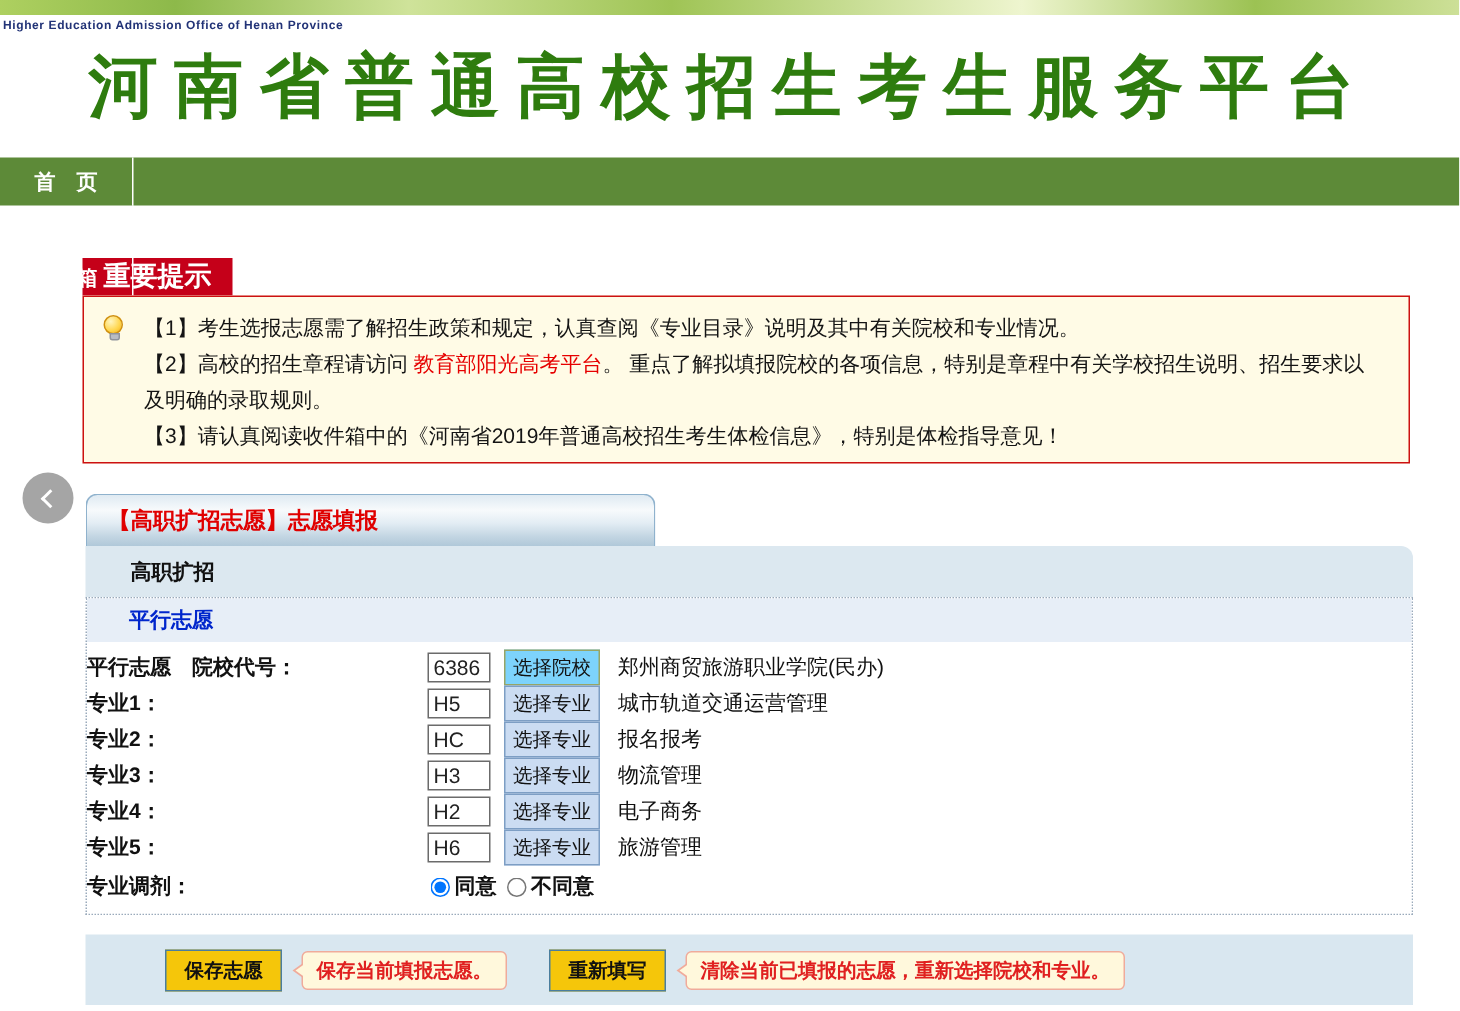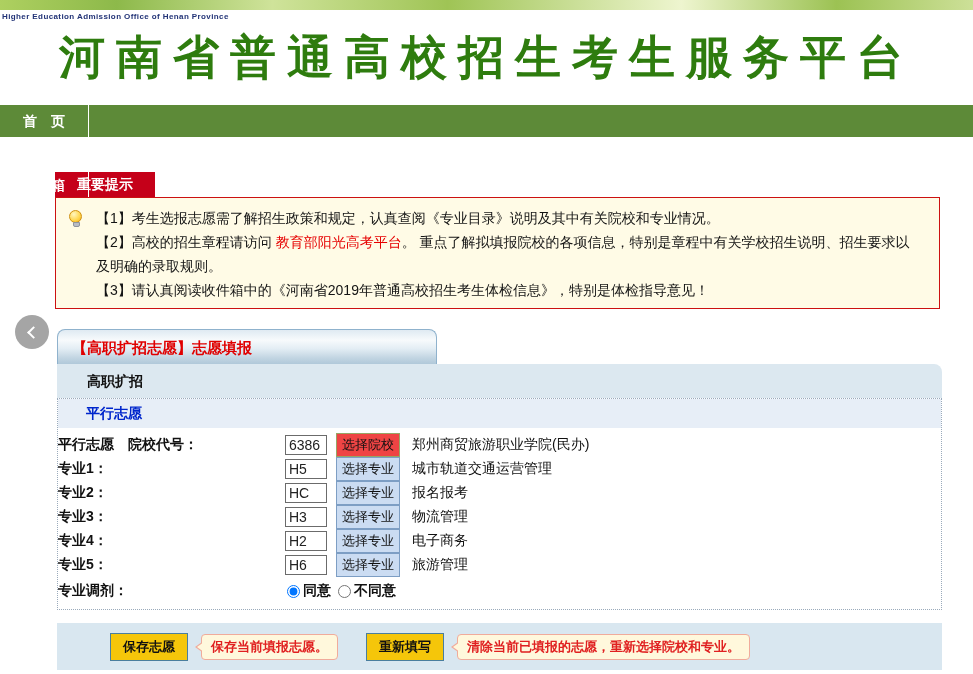--- a/index.html
+++ b/index.html
@@ -14,21 +14,21 @@
   .masthead { height:95px; display:flex; align-items:center; justify-content:center; background:#fff; }
   .masthead h1 { margin:0; font-size:46px; color:#2e7c0e; font-weight:bold; letter-spacing:11px; white-space:nowrap; }
 
   
   .navbar { height:32px; background:#5d8a38; display:flex;flex-direction:column; }
   .nav-item { width:89px; border-right:1px solid #fff; color:#fff; font-size:14px; font-weight:bold;
               text-align:center; line-height:32px; cursor:pointer; white-space:nowrap; }
 
   
   .notice-wrap { margin:35px 0 0 55px; width:885px; }
-  .notice-tab { width:100px; height:25px; background:#c50019; color:#fff; font-size:14px; font-weight:bold;
+  .notice-tab { width:100px; height:25px; background:#c50019; color:#fff; font-size:18px; font-weight:bold;
                 text-align:center; line-height:25px; }
   .notice-box { border:1px solid #cc1111; background:#fffbe6; position:relative; padding:8px 16px 6px 40px; }
   .notice-line { font-size:14px; font-weight:normal; color:#141414; line-height:24px; }
   .notice-link { color:#e60000; text-decoration:none; cursor:pointer; }
   .bulb { position:absolute; left:13px; top:12px; width:14px; height:19px; }
   .bulb-top { display:block; width:13px; height:13px; border-radius:50%;
               background:radial-gradient(circle at 35% 30%, #fff6c0, #ffd54a 60%, #f0a818);
               border:1px solid #d09010; }
   .bulb-base { display:block; width:7px; height:5px; margin:-1px auto 0; background:#b9bcc4;
                border:1px solid #8f939c; border-radius:0 0 2px 2px; }
@@ -47,21 +47,21 @@
   .sub-panel { border:1px dotted #9aaabb; background:#fff; }
   .sub-header { background:#e7eef7; height:29px; line-height:29px; padding-left:28px;
                 color:#0026cc; font-weight:bold; font-size:14px; }
   .form-area { padding:5px 0 6px; background:#fff; }
   .form-row { display:flex; align-items:center; height:24px; }
   .row-label { width:222px; text-align:left; font-size:14px; font-weight:bold; color:#111; white-space:pre; }
   .code-input { margin-left:5px; width:42px; height:20px; border:1px solid #6b6b6b; font-size:14px;
                 padding:0 3px; color:#222; font-family:"Liberation Sans","DejaVu Sans",sans-serif; background:#fff; }
   .pick-btn { margin-left:9px; width:64px; height:24px; font-size:13px; color:#111; cursor:pointer;
               font-family:"Liberation Sans","DejaVu Sans",sans-serif; padding:0; }
-  .pick-btn.college { background:#ef4444; border:1px solid #97a566; }
+  .pick-btn.college { background:#7dd3fc; border:1px solid #97a566; }
   .pick-btn.major { background:#cbdcf2; border:1px solid #7d9ec4; }
   .row-name { margin-left:12px; font-size:14px; color:#111; }
   .radio-row { margin-top:2px; }
   .radio-opt { display:flex; align-items:center; margin-left:7px; font-size:14px; font-weight:bold;
                color:#111; cursor:pointer; }
   .radio-opt input { margin:0 3px 0 0; width:13px; height:13px; }
 
   
   .actions-bar { margin:13px 0 0 57px; width:885px; height:47px; background:#d9e7f0;
                  display:flex; align-items:center; }

